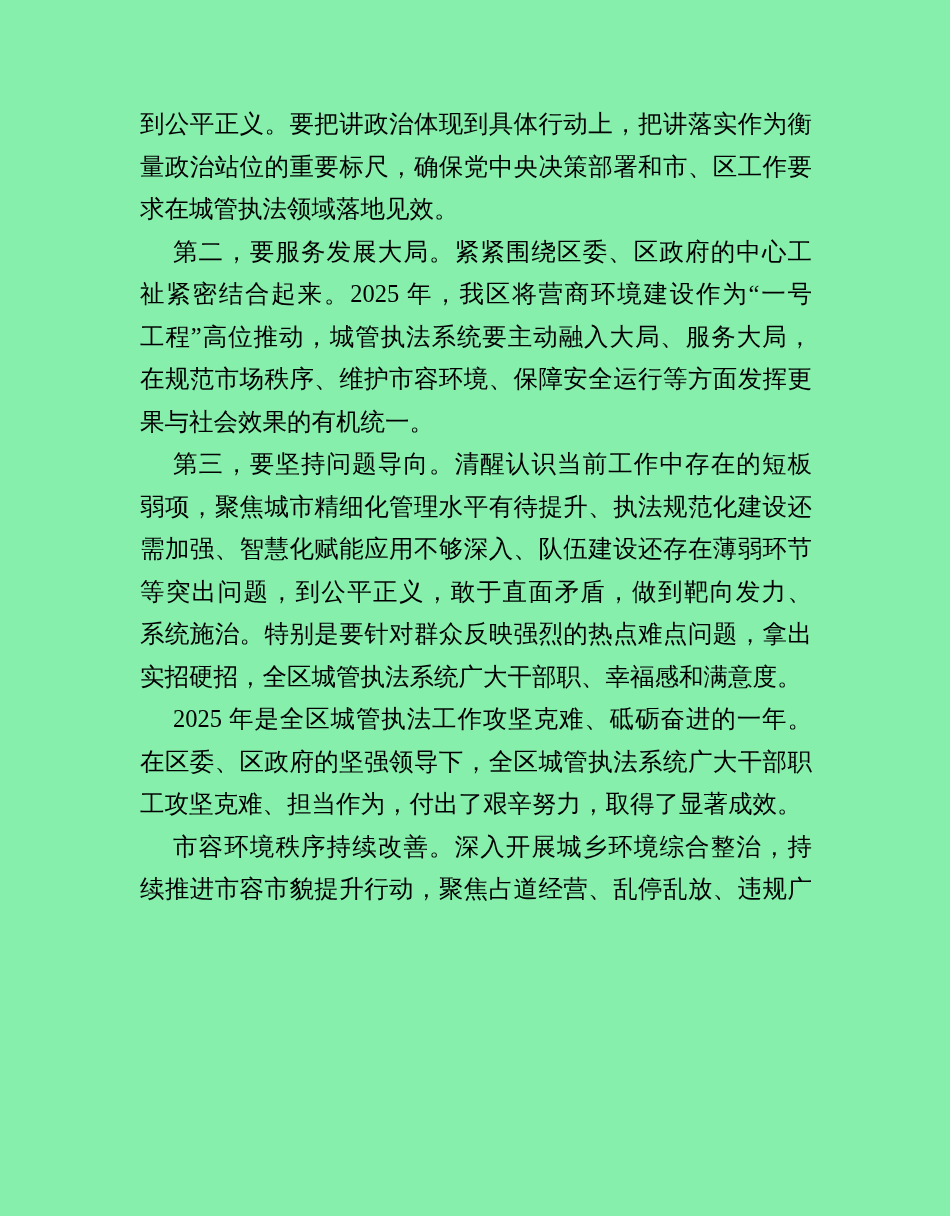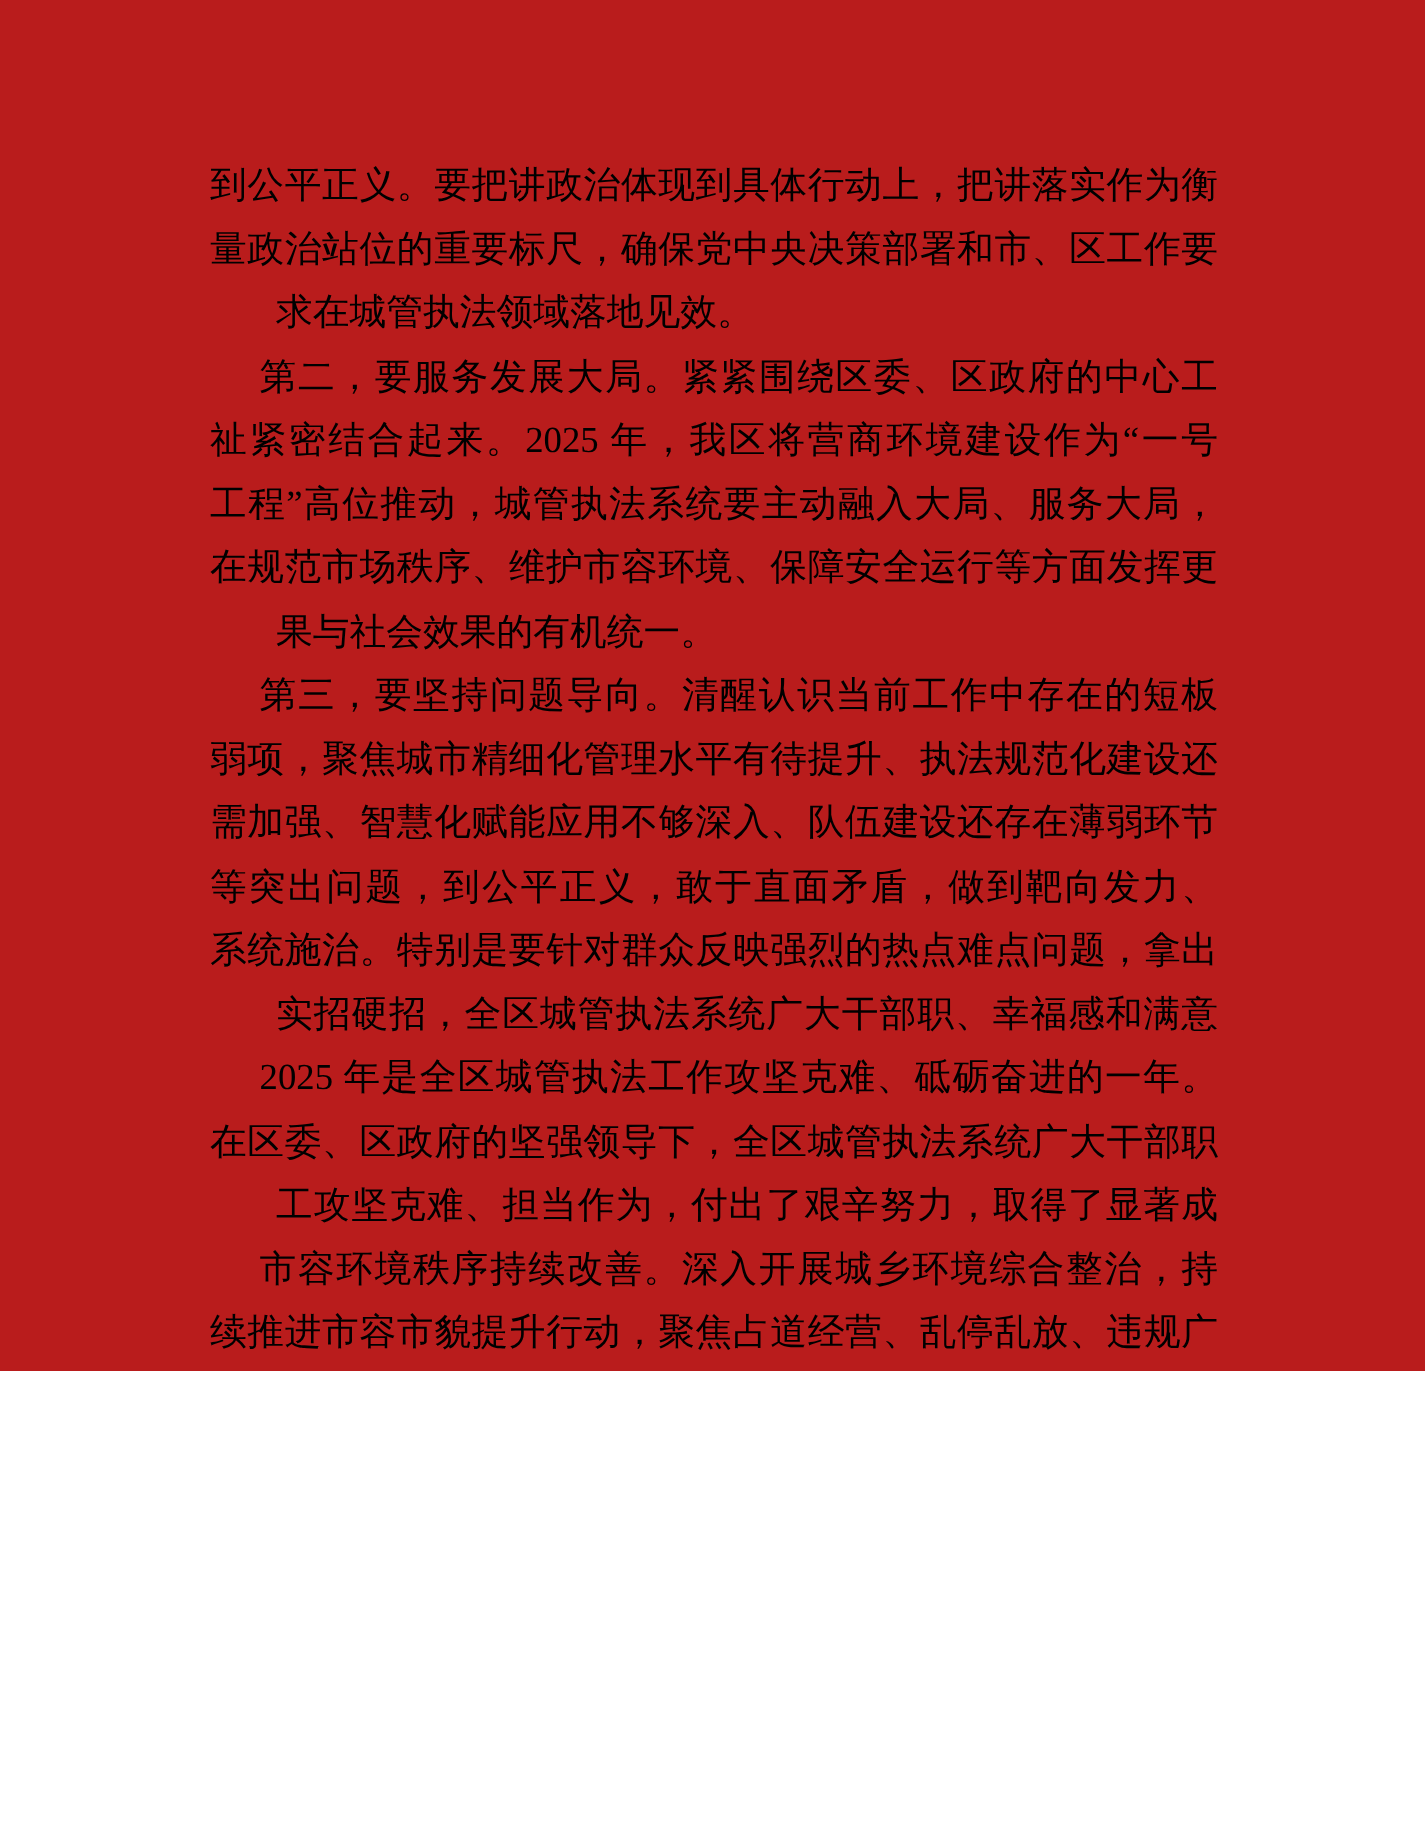--- a/index.html
+++ b/index.html
@@ -3,22 +3,22 @@
 <meta charset="utf-8">
 <style>
   html, body {
     margin: 0;
     padding: 0;
     background: #ffffff;
   }
   .page {
     position: relative;
     width: 950px;
-    height: 914px;
-    background: #b91c1c;
+    height: 1216px;
+    background: #86efac;
     overflow: hidden;
     text-decoration: underline;
   }
   .text-body {
     position: absolute;
     left: 140px;
     top: 103px;
     width: 672px;
     color: #000000;
     font-family: "Liberation Serif", "DejaVu Serif", serif;
@@ -27,21 +27,20 @@
   }
   .line {
     height: 42.5px;
     line-height: 42.5px;
     text-align: justify;
     text-align-last: justify;
     overflow: hidden;
   }
   .line.para-end {
     text-align-last: left;
-    margin-left: 44px;
   }
   .line.indent {
     padding-left: 33px;
   }
 </style>
 </head>
 <body>
 
 <div class="page">
   <div class="text-body">

